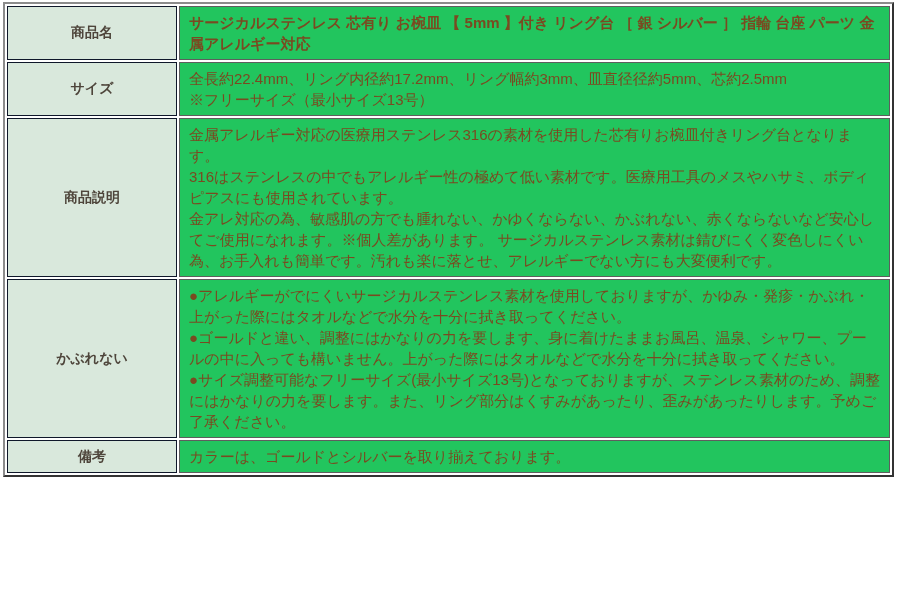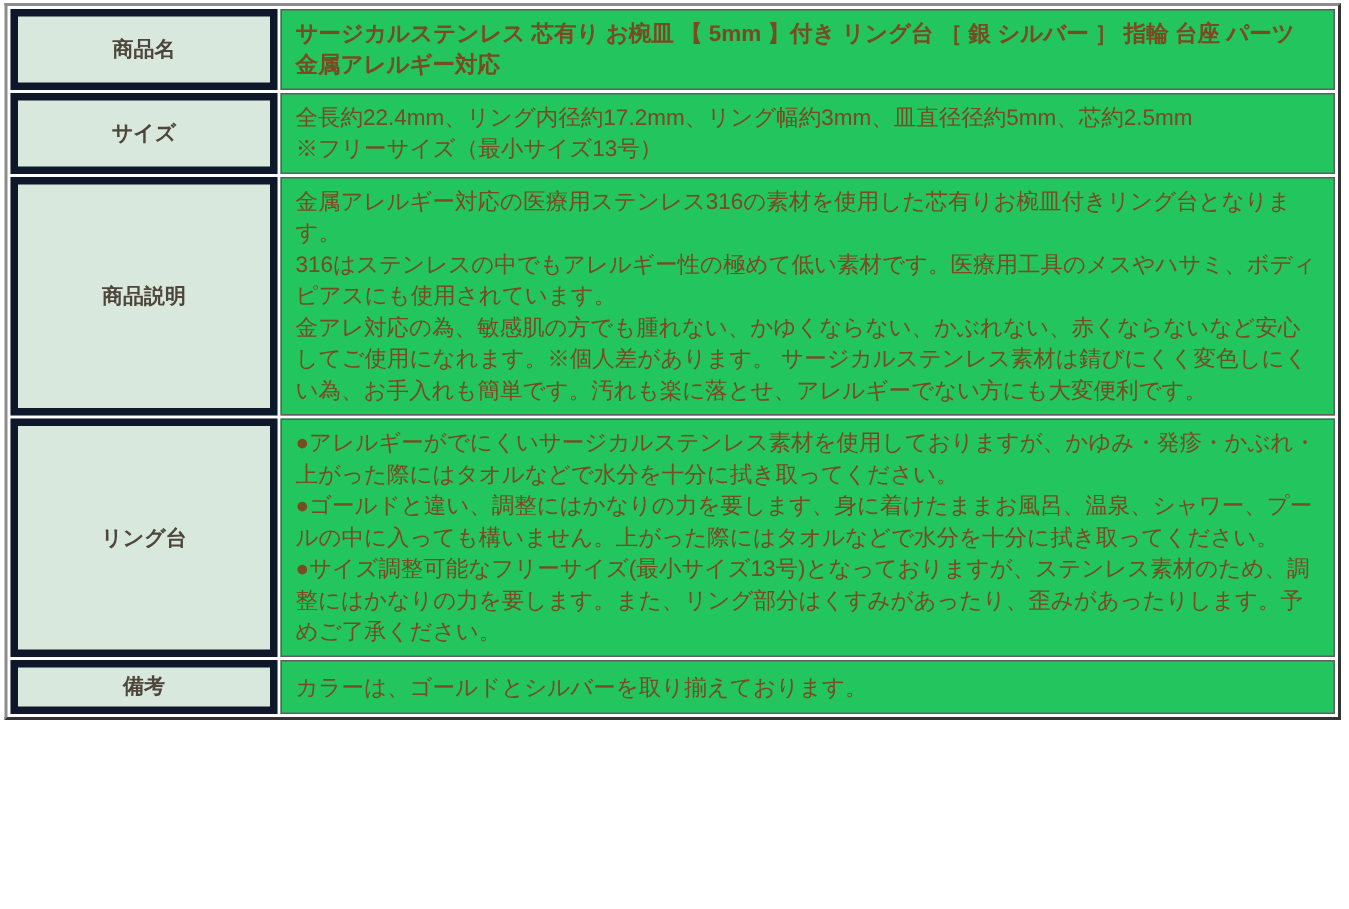--- a/index.html
+++ b/index.html
@@ -20,21 +20,21 @@
     margin: 2px 0 0 3px;
     background: #ffffff;
     border-top: 2px solid #8c8c8c;
     border-left: 2px solid #8c8c8c;
     border-right: 2px solid #333333;
     border-bottom: 2px solid #333333;
   }
   table.spec-table th {
     width: 160px;
     background: #d9e8dc;
-    border: 5px solid #0f172a;
+    border: 1px solid #0f172a;
     color: #4e453b;
     font-weight: bold;
     font-size: 14px;
     text-align: center;
     vertical-align: middle;
     padding: 4px;
   }
   table.spec-table td {
     background: #22c55e;
     border: 1px solid #5e5e5e;
@@ -71,21 +71,21 @@
     </tr>
     <tr>
       <th>商品説明</th>
       <td class="gapped">
         <p>金属アレルギー対応の医療用ステンレス316の素材を使用した芯有りお椀皿付きリング台となります。</p>
         <p>316はステンレスの中でもアレルギー性の極めて低い素材です。医療用工具のメスやハサミ、ボディピアスにも使用されています。</p>
         <p>金アレ対応の為、敏感肌の方でも腫れない、かゆくならない、かぶれない、赤くならないなど安心してご使用になれます。※個人差があります。 サージカルステンレス素材は錆びにくく変色しにくい為、お手入れも簡単です。汚れも楽に落とせ、アレルギーでない方にも大変便利です。</p>
       </td>
     </tr>
     <tr>
-      <th>リング台</th>
+      <th>かぶれない</th>
       <td class="gapped">
         <p>●アレルギーがでにくいサージカルステンレス素材を使用しておりますが、かゆみ・発疹・かぶれ・上がった際にはタオルなどで水分を十分に拭き取ってください。</p>
         <p>●ゴールドと違い、調整にはかなりの力を要します、身に着けたままお風呂、温泉、シャワー、プールの中に入っても構いません。上がった際にはタオルなどで水分を十分に拭き取ってください。</p>
         <p>●サイズ調整可能なフリーサイズ(最小サイズ13号)となっておりますが、ステンレス素材のため、調整にはかなりの力を要します。また、リング部分はくすみがあったり、歪みがあったりします。予めご了承ください。</p>
       </td>
     </tr>
     <tr>
       <th>備考</th>
       <td>
         <p>カラーは、ゴールドとシルバーを取り揃えております。</p>

